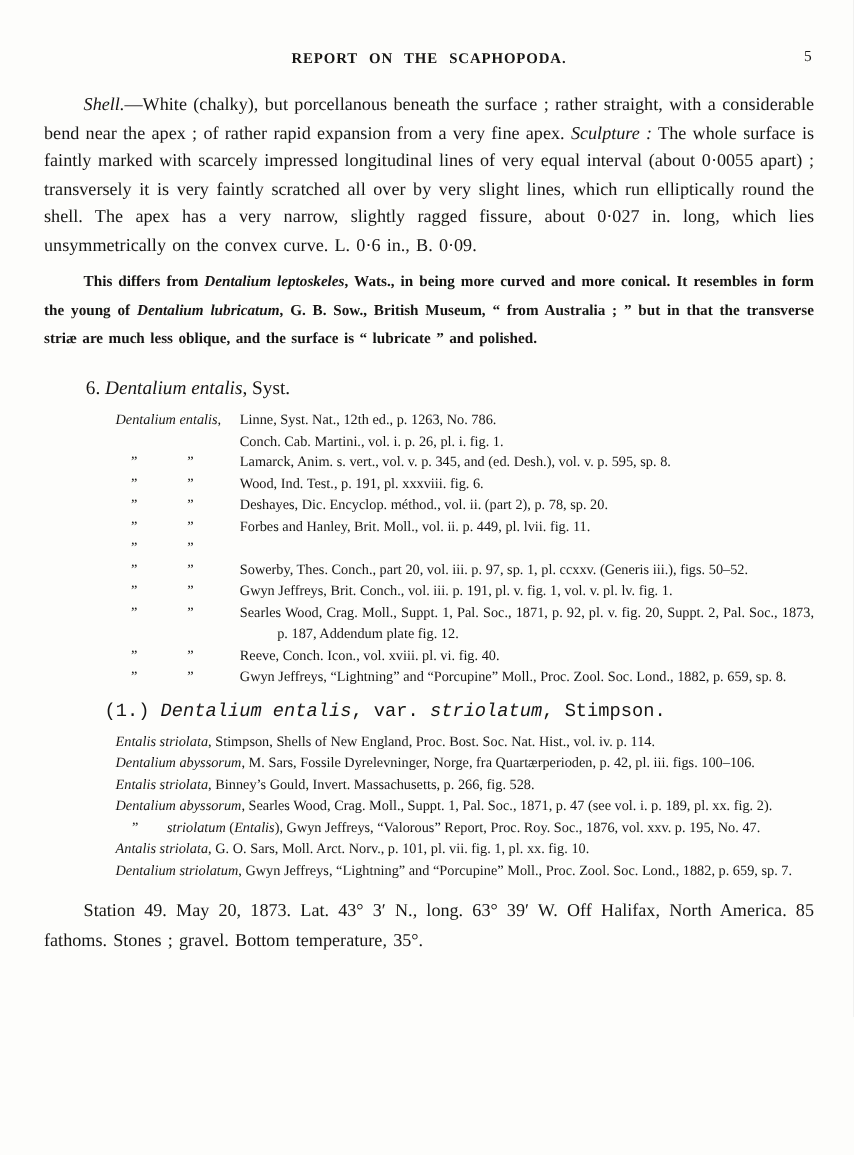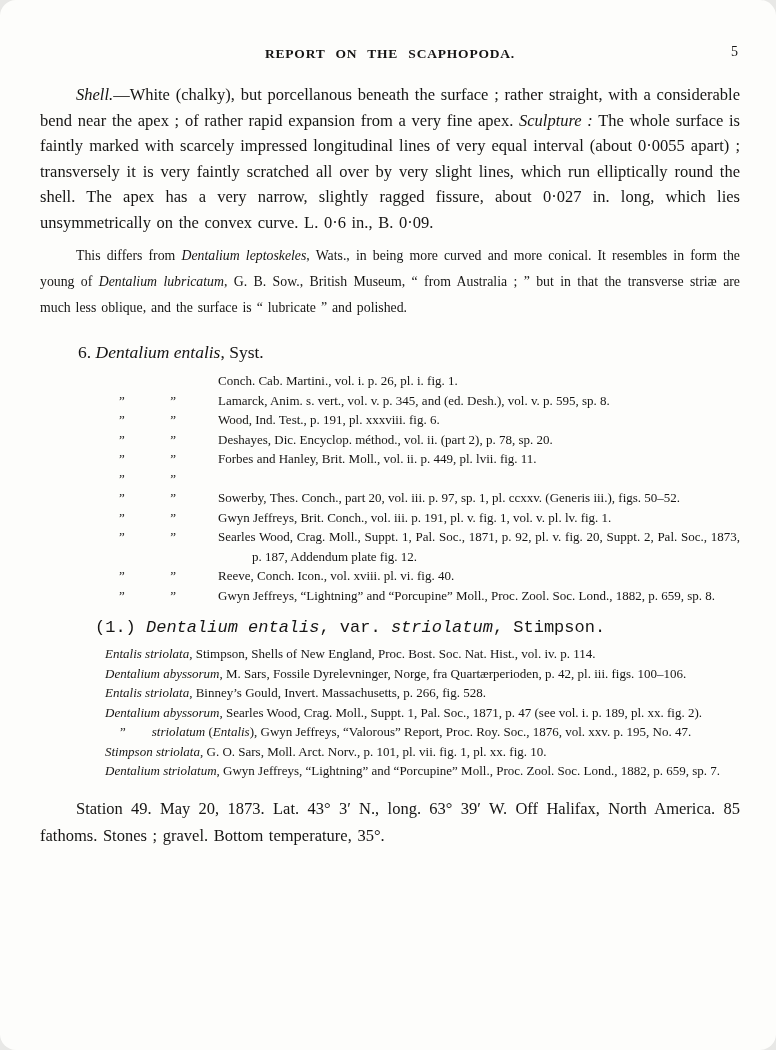--- a/index.html
+++ b/index.html
@@ -12,21 +12,20 @@
     position: relative;
     width: 776px;
     height: 1050px;
     margin: 0 auto;
     background: #fdfdfb;
     color: #161514;
     font-family: "Liberation Serif", "DejaVu Serif", serif;
     box-sizing: border-box;
     padding: 44px 36px 0 40px;
     overflow: hidden;
-    border-radius: 16px;
   }
   
   .running-head {
     position: relative;
     text-align: center;
     height: 18px;
   }
   .head-title {
     font-size: 13.5px;
     font-weight: 700;
@@ -46,20 +45,21 @@
     font-size: 16.5px;
     line-height: 25.5px;
     text-indent: 36px;
     word-spacing: 1.5px;
   }
   .para.lead { margin-top: 20px; }
   .para.remarks {
     margin-top: 8px;
     font-size: 13.8px;
     line-height: 26px;
+    font-weight: bold;
   }
   .para.station {
     margin-top: 14px;
     line-height: 27px;
   }
   .it { font-style: italic; }
   
   .species-heading {
     margin: 20px 0 0 38px;
     font-size: 17.5px;
@@ -119,20 +119,24 @@
   </header>
 
   <p class="para lead"><span class="it">Shell.</span><span>—White (chalky), but porcellanous beneath the surface ; rather straight, with a considerable bend near the apex ; of rather rapid expansion from a very fine apex. </span><span class="it">Sculpture :</span><span> The whole surface is faintly marked with scarcely impressed longitudinal lines of very equal interval (about 0·0055 apart) ; transversely it is very faintly scratched all over by very slight lines, which run elliptically round the shell. The apex has a very narrow, slightly ragged fissure, about 0·027 in. long, which lies unsymmetrically on the convex curve. L. 0·6 in., B. 0·09.</span></p>
 
   <p class="para remarks"><span>This differs from </span><span class="it">Dentalium leptoskeles</span><span>, Wats., in being more curved and more conical. It resembles in form the young of </span><span class="it">Dentalium lubricatum</span><span>, G. B. Sow., British Museum, “ from Australia ; ” but in that the transverse striæ are much less oblique, and the surface is “ lubricate ” and polished.</span></p>
 
   <h2 class="species-heading"><span>6.</span> <span class="it">Dentalium entalis</span><span>, Syst.</span></h2>
 
   <div class="syn-list">
     <div class="srow">
+      <span class="scol-name">Dentalium entalis,</span>
+      <span class="scol-ref">Linne, Syst. Nat., 12th ed., p. 1263, No. 786.</span>
+    </div>
+    <div class="srow">
       <span class="scol-name"></span>
       <span class="scol-ref">Conch. Cab. Martini., vol. i. p. 26, pl. i. fig. 1.</span>
     </div>
     <div class="srow">
       <span class="scol-name ditto">
           <span>”</span>
           <span>”</span>
         </span>
       <span class="scol-ref">Lamarck, Anim. s. vert., vol. v. p. 345, and (ed. Desh.), vol. v. p. 595, sp. 8.</span>
     </div>
@@ -201,19 +205,19 @@
   </div>
 
   <h3 class="variety-heading"><span>(1.)</span> <span class="it">Dentalium entalis</span><span>, var. </span><span class="it">striolatum</span><span>, Stimpson.</span></h3>
 
   <div class="syn-list second">
     <p class="row2"><span class="it">Entalis striolata</span><span>, Stimpson, Shells of New England, Proc. Bost. Soc. Nat. Hist., vol. iv. p. 114.</span></p>
     <p class="row2"><span class="it">Dentalium abyssorum</span><span>, M. Sars, Fossile Dyrelevninger, Norge, fra Quartærperioden, p. 42, pl. iii. figs. 100–106.</span></p>
     <p class="row2"><span class="it">Entalis striolata</span><span>, Binney’s Gould, Invert. Massachusetts, p. 266, fig. 528.</span></p>
     <p class="row2"><span class="it">Dentalium abyssorum</span><span>, Searles Wood, Crag. Moll., Suppt. 1, Pal. Soc., 1871, p. 47 (see vol. i. p. 189, pl. xx. fig. 2).</span></p>
     <p class="row2"><span class="d2">”</span><span class="it">striolatum</span><span> (</span><span class="it">Entalis</span><span>), Gwyn Jeffreys, “Valorous” Report, Proc. Roy. Soc., 1876, vol. xxv. p. 195, No. 47.</span></p>
-    <p class="row2"><span class="it">Stimpson striolata</span><span>, G. O. Sars, Moll. Arct. Norv., p. 101, pl. vii. fig. 1, pl. xx. fig. 10.</span></p>
+    <p class="row2"><span class="it">Antalis striolata</span><span>, G. O. Sars, Moll. Arct. Norv., p. 101, pl. vii. fig. 1, pl. xx. fig. 10.</span></p>
     <p class="row2"><span class="it">Dentalium striolatum</span><span>, Gwyn Jeffreys, “Lightning” and “Porcupine” Moll., Proc. Zool. Soc. Lond., 1882, p. 659, sp. 7.</span></p>
   </div>
 
   <p class="para station">Station 49. May 20, 1873. Lat. 43° 3′ N., long. 63° 39′ W. Off Halifax, North America. 85 fathoms. Stones ; gravel. Bottom temperature, 35°.</p>
 
 </div>
 
 </body></html>

